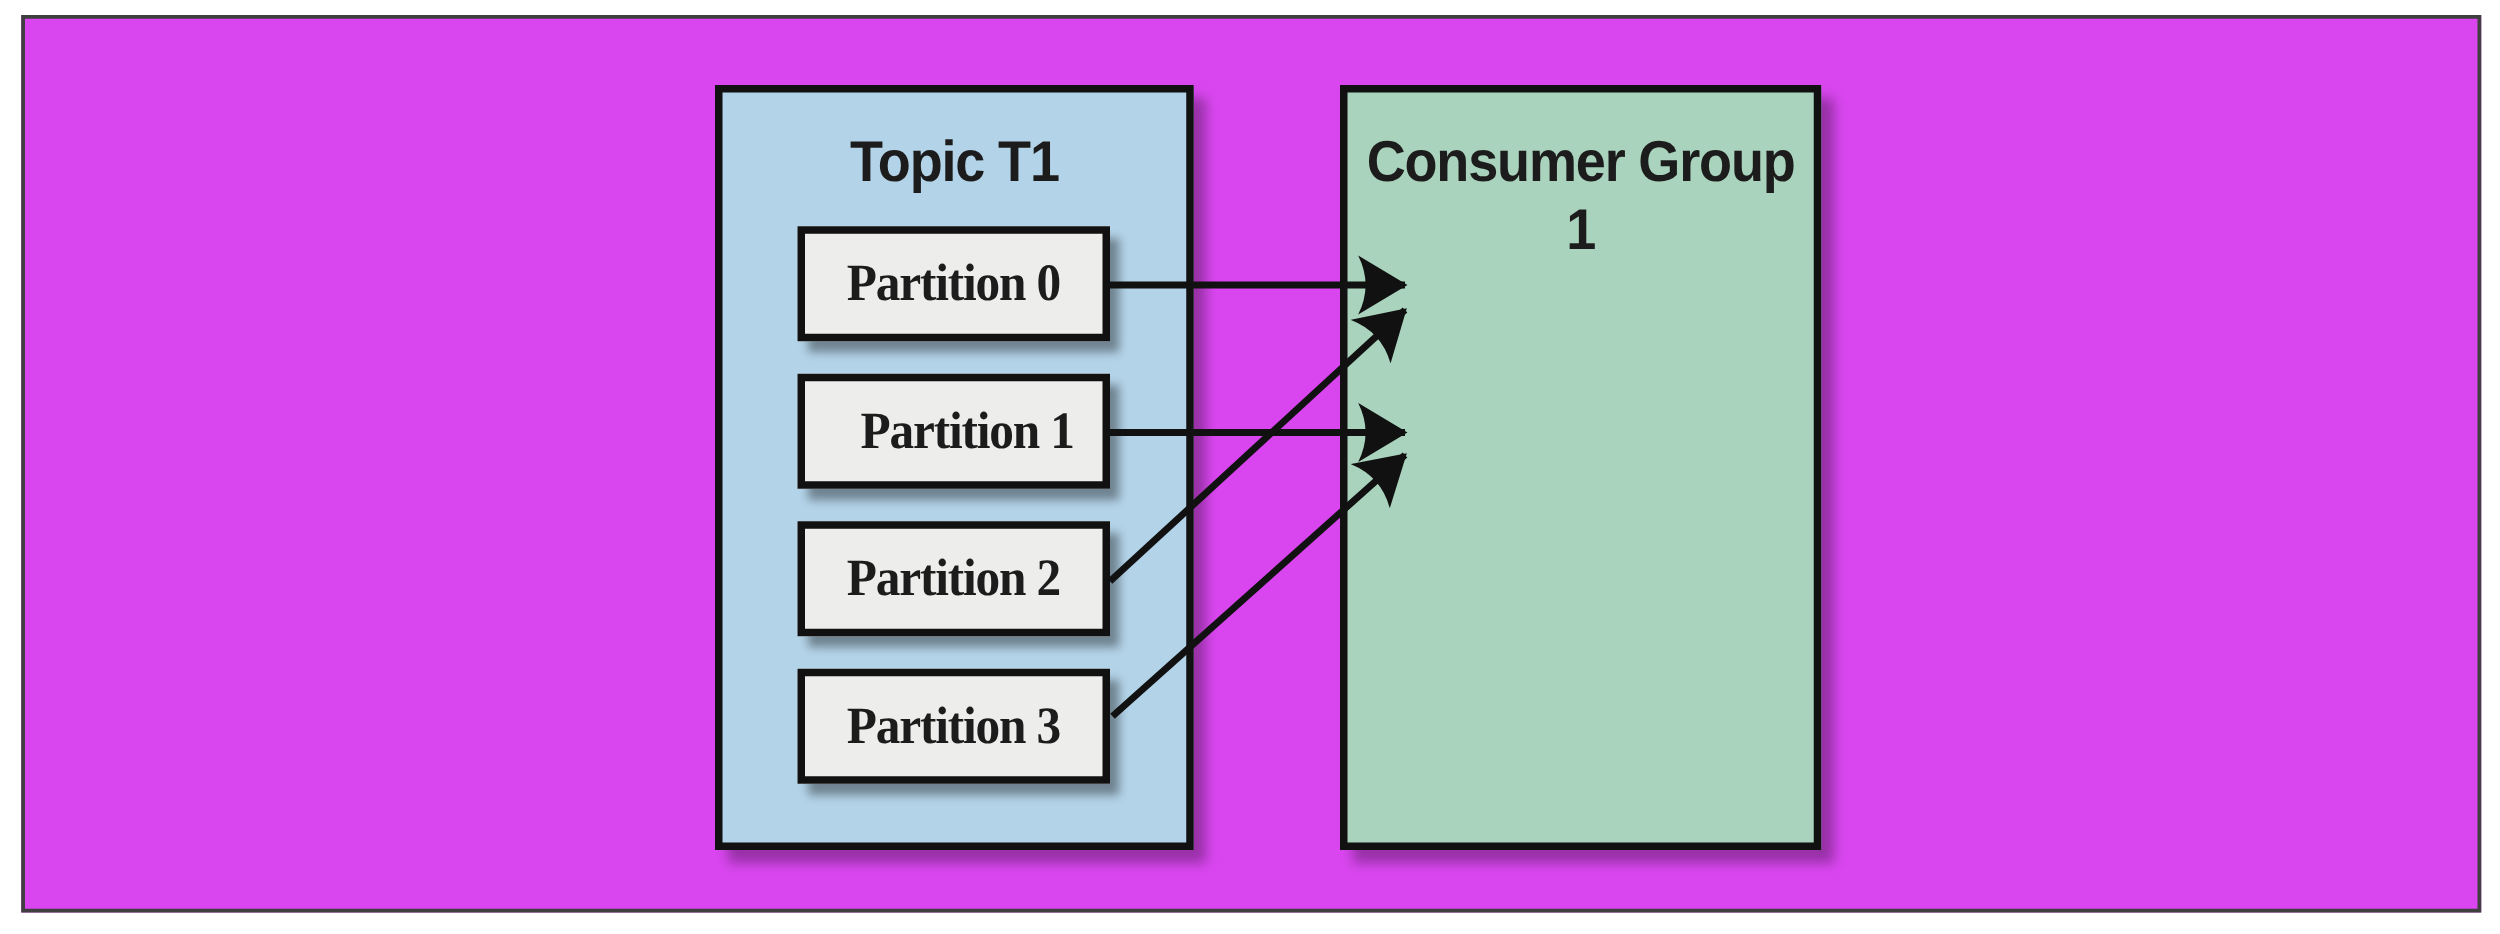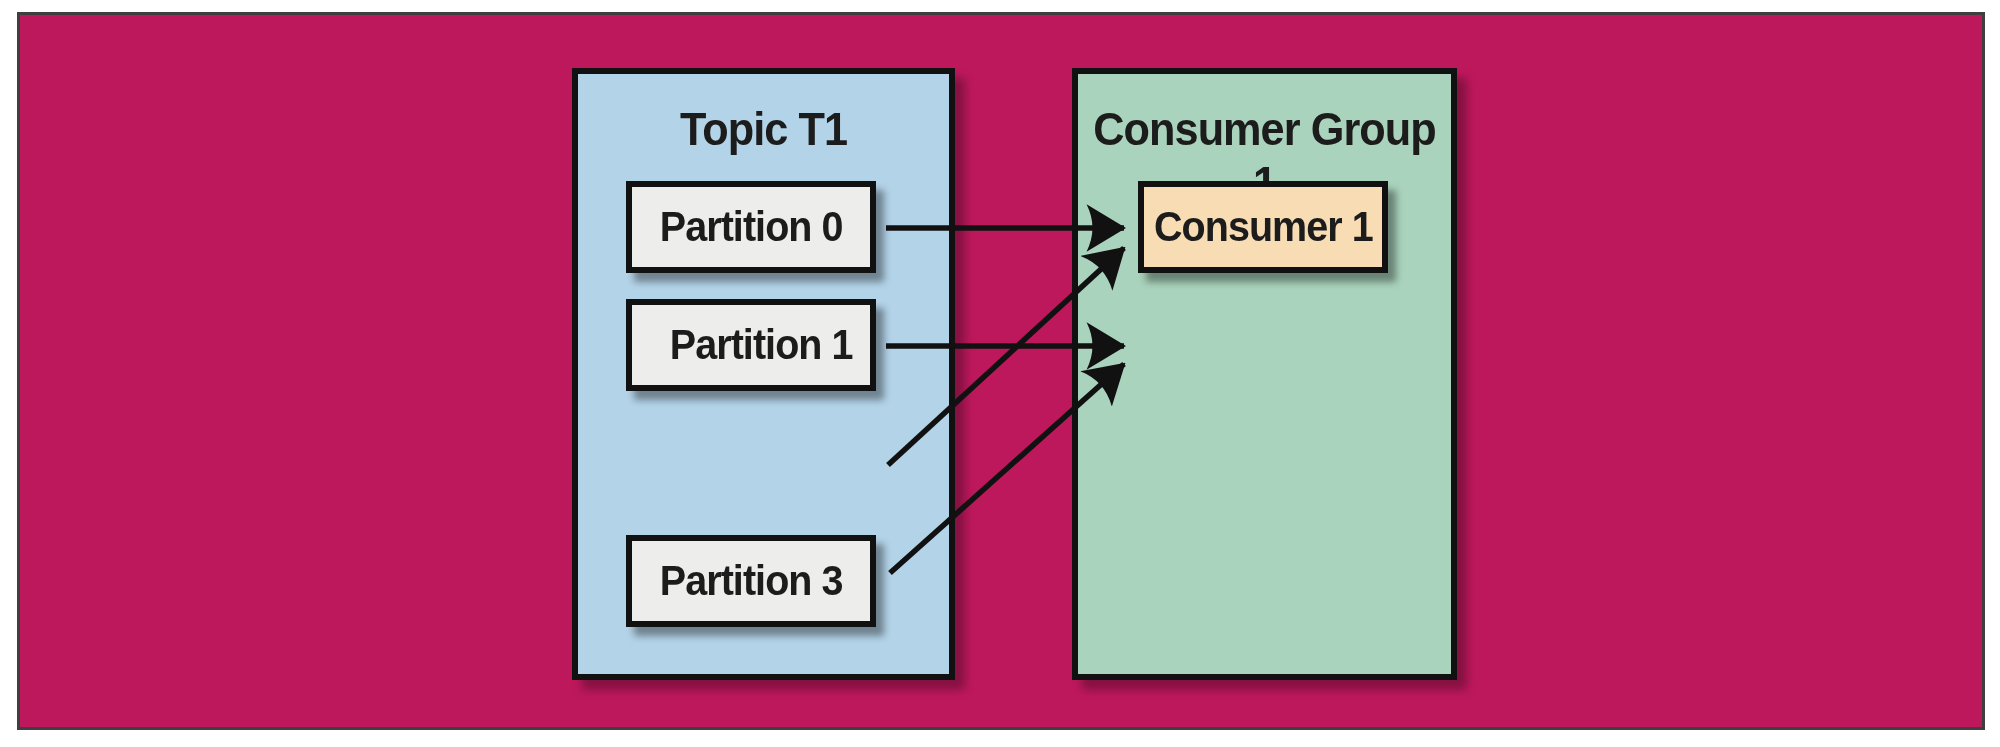--- a/index.html
+++ b/index.html
@@ -18,21 +18,21 @@
     width:2000px;height:747px;
     background:var(--canvas-bg);
     font-family:"Liberation Sans","DejaVu Sans",sans-serif;
     overflow:hidden;
   }
   .frame{
     position:absolute;
     left:17px;top:12px;width:1968px;height:718px;
     border:3px solid var(--frame-border);
     box-sizing:border-box;
-    background:#be185d;
+    background:#d946ef;
   }
   .container-box{
     position:absolute;
     box-sizing:border-box;
     border:6px solid var(--line);
     box-shadow:10px 10px 9px rgba(0,0,0,0.30);
   }
   .topic-box{
     left:552px;top:53px;width:383px;height:612px;
     background:var(--topic-fill);
@@ -52,21 +52,21 @@
     position:absolute;
     width:250px;height:92px;
     box-sizing:border-box;
     border:6px solid var(--line);
     box-shadow:8px 9px 7px rgba(0,0,0,0.38);
     display:flex;align-items:center;justify-content:center;
     font-size:42px;font-weight:bold;color:var(--text);
     letter-spacing:-1px;
   }
   .node span{transform:scaleX(0.94);white-space:nowrap;}
-  .partition{left:48px;background:var(--partition-fill);}
+  .partition{left:60px;background:var(--partition-fill);font-family:Liberation Serif, serif;}
   .consumer{left:60px;background:var(--consumer-fill);}
   .p0,.c0{top:107px;}
   .p1,.c1{top:225px;padding-left:21px;}
   .p2{top:343px;}
   .p3{top:461px;text-align:right;}
   .arrows{
     position:absolute;left:0;top:0;width:2000px;height:747px;
     pointer-events:none;
   }
   .arrows line{stroke:var(--line);stroke-width:5.5;}
@@ -79,31 +79,31 @@
 
     <div class="container-box topic-box">
       <div class="box-title">Topic T1</div>
 
       <div class="node partition p0">
         <span>Partition 0</span>
       </div>
       <div class="node partition p1">
         <span>Partition 1</span>
       </div>
+      <div class="node partition p2">
+        <span>Partition 2</span>
+      </div>
       <div class="node partition p3">
         <span>Partition 3</span>
       </div>
     </div>
 
     <div class="container-box group-box">
       <div class="box-title">Consumer Group 1</div>
 
-      <div class="node consumer c0">
-        <span>Consumer 1</span>
-      </div>
     </div>
 
     <svg class="arrows" viewBox="0 0 2000 747" xmlns="http://www.w3.org/2000/svg">
       <defs>
         <marker id="arrowhead" viewBox="0 0 10 12" refX="9.5" refY="6" markerWidth="7.2" markerHeight="8.6" orient="auto" markerUnits="strokeWidth">
           <path d="M0,0 L10,6 L0,12 Q3,6 0,0 z" fill="#111111"></path>
         </marker>
       </defs>
       <line x1="866" y1="213" x2="1104" y2="213" marker-end="url(#arrowhead)"></line>
       <line x1="866" y1="331" x2="1104" y2="331" marker-end="url(#arrowhead)"></line>

